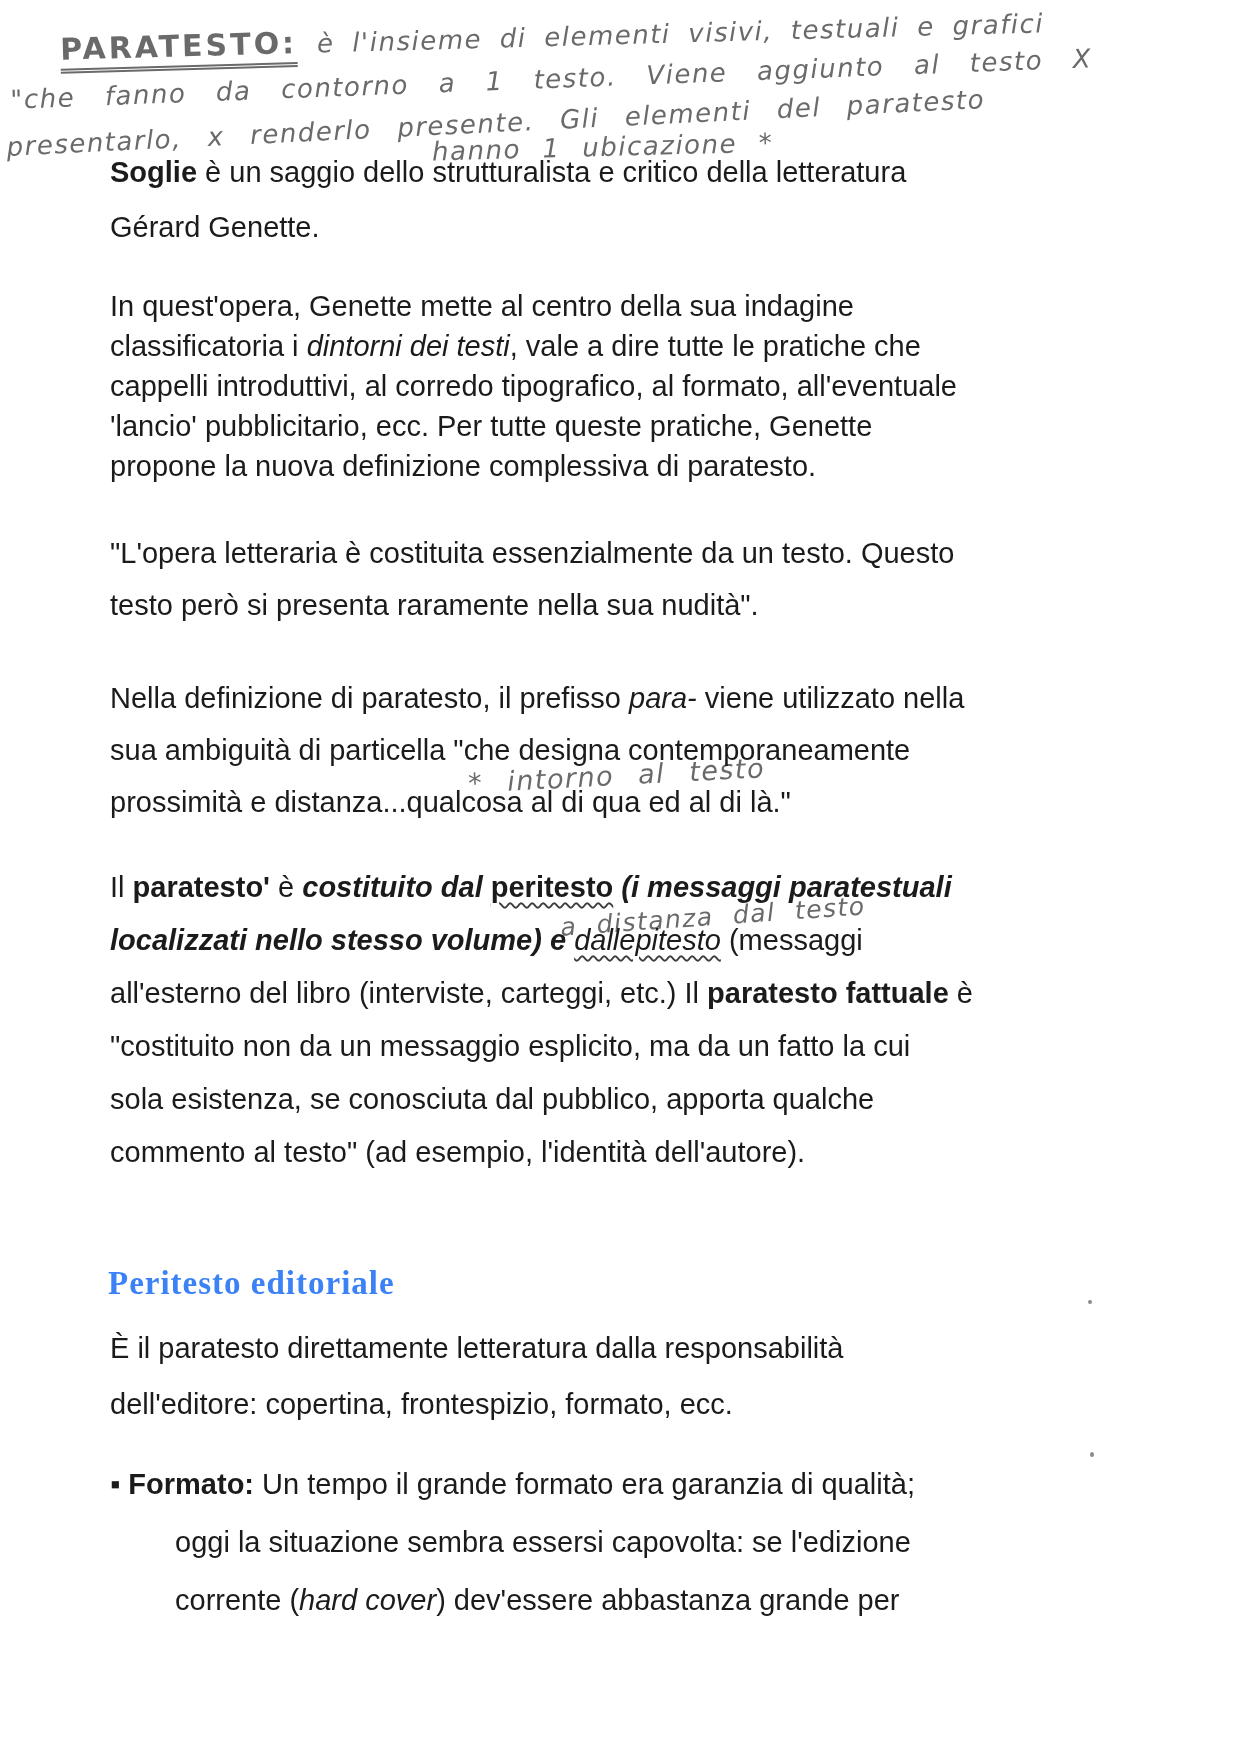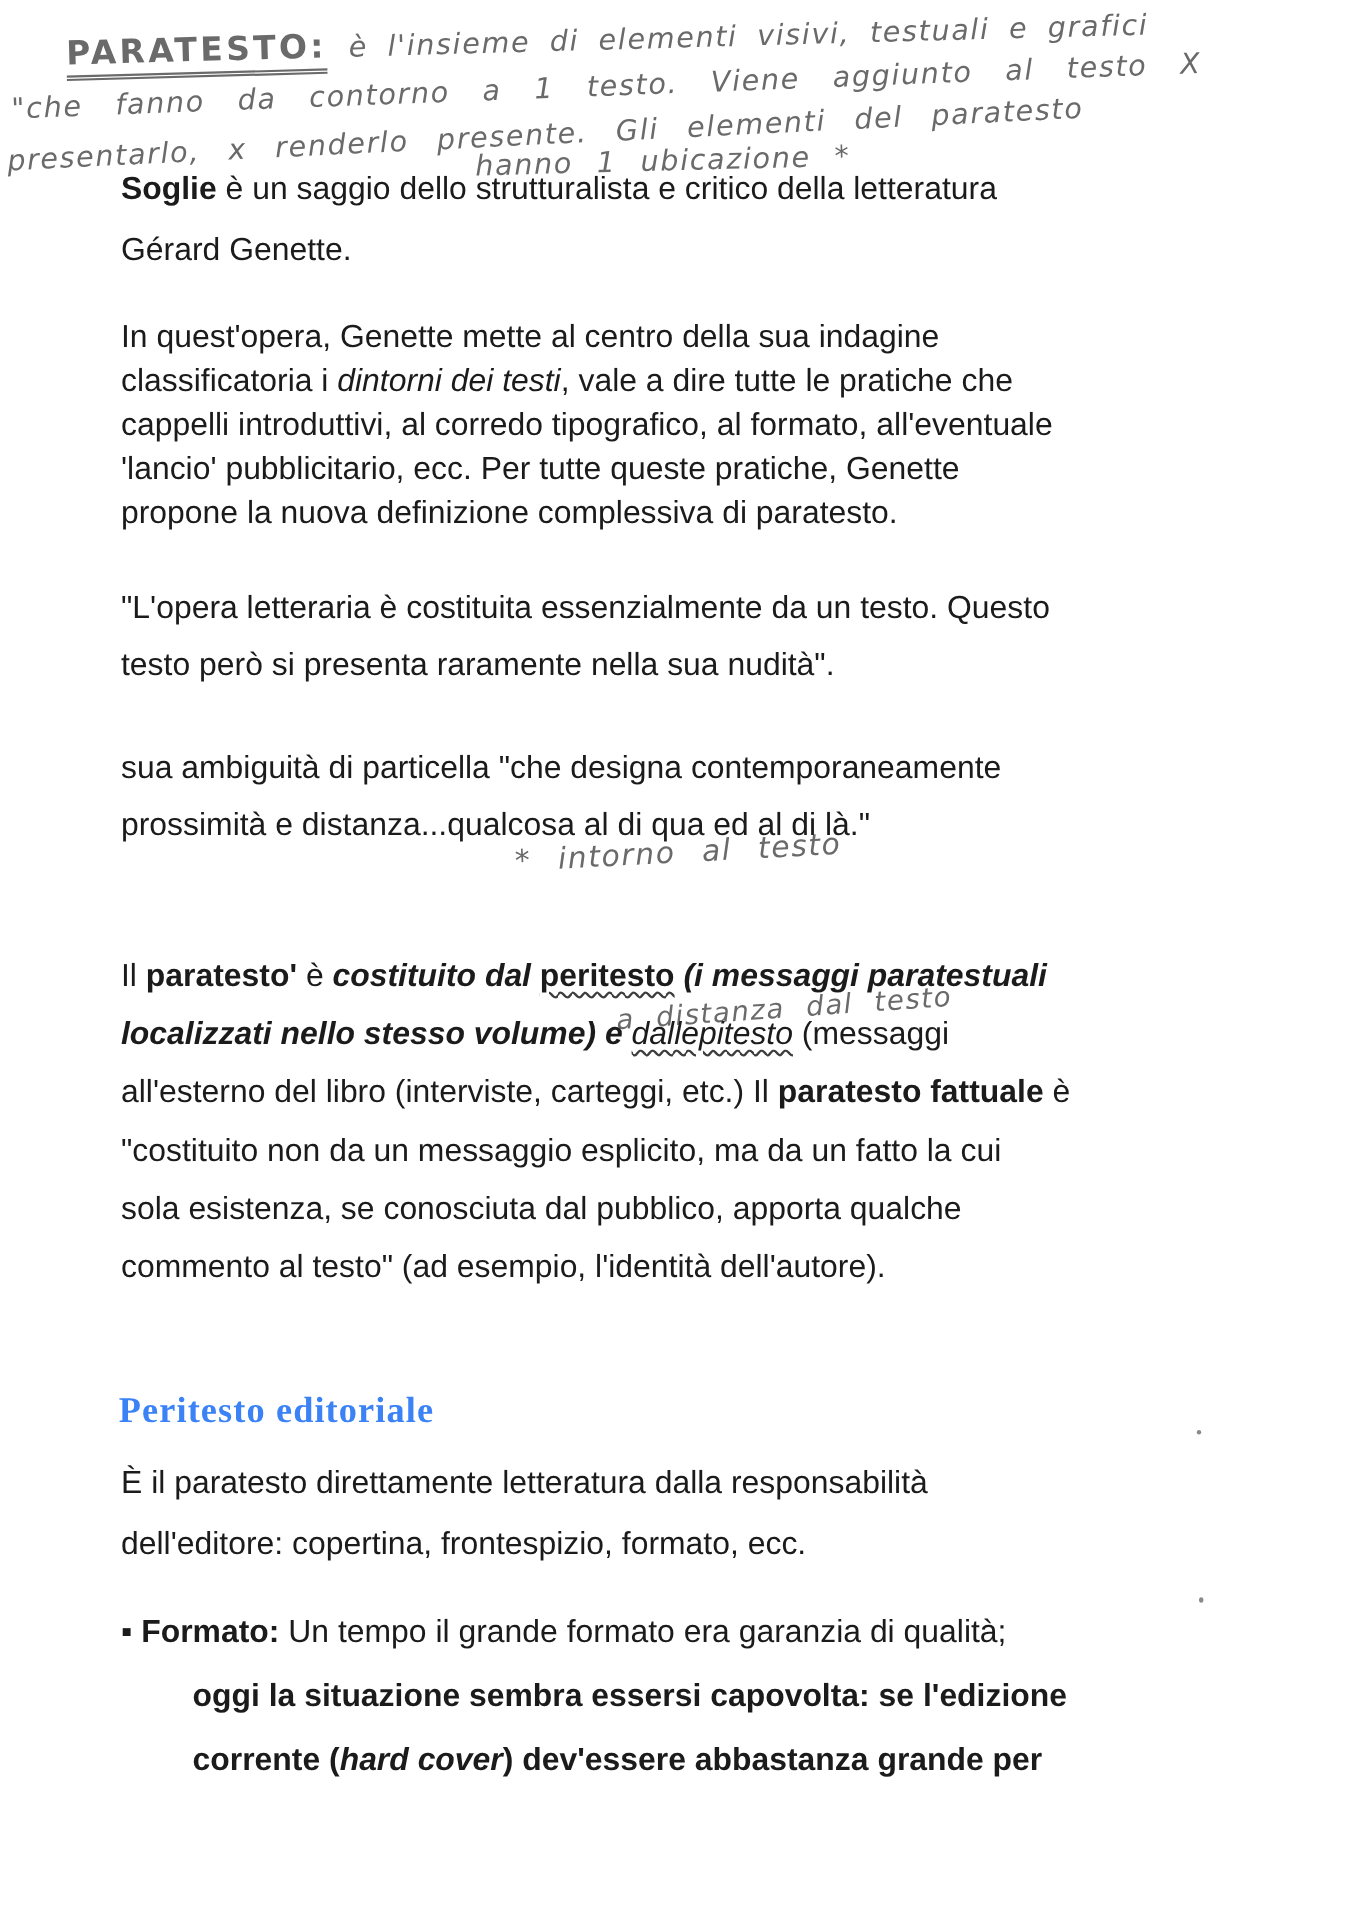--- a/index.html
+++ b/index.html
@@ -16,21 +16,21 @@
        text-decoration-color:#3d3d3d;text-decoration-thickness:2px;
        text-underline-offset:5px;}
 
   .p-soglie   {top:145px;line-height:55px;}
   .p-opera    {top:286px;line-height:40px;}
   .p-quote1   {top:527px;line-height:52px;}
   .p-prefisso {top:672px;line-height:52px;}
   .p-peritesto{top:861px;line-height:53px;}
   .p-editoriale{top:1320px;line-height:56px;}
   .p-formato  {top:1455px;line-height:58px;}
-  .p-formato .tline + .tline{padding-left:65px;font-weight:bold;}
+  .p-formato .tline + .tline{padding-left:65px;}
 
   .heading{position:absolute;left:108px;top:1243px;
            font-family:"Liberation Serif",serif;font-size:33px;
            font-weight:700;color:#3b82f6;letter-spacing:1px;}
 
   
   .hw{position:absolute;font-family:"DejaVu Sans",sans-serif;
       font-style:italic;color:#5a5a5a;font-size:26px;
       letter-spacing:1.5px;white-space:nowrap;opacity:.9;}
   .hw-title{left:60px;top:18px;transform:rotate(-1.6deg);word-spacing:8px;}
@@ -70,20 +70,21 @@
       <div class="tline"><span>classificatoria i </span><span class="s-i">dintorni dei testi</span><span>, vale a dire tutte le pratiche che</span></div>
       <div class="tline"><span>cappelli introduttivi, al corredo tipografico, al formato, all'eventuale</span></div>
       <div class="tline"><span>'lancio' pubblicitario, ecc. Per tutte queste pratiche, Genette</span></div>
       <div class="tline"><span>propone la nuova definizione complessiva di paratesto.</span></div>
     </div>
   <div class="block p-quote1">
       <div class="tline"><span>"L'opera letteraria è costituita essenzialmente da un testo. Questo</span></div>
       <div class="tline"><span>testo però si presenta raramente nella sua nudità".</span></div>
     </div>
   <div class="block p-prefisso">
+      <div class="tline"><span>Nella definizione di paratesto, il prefisso </span><span class="s-i">para-</span><span> viene utilizzato nella</span></div>
       <div class="tline"><span>sua ambiguità di particella "che designa contemporaneamente</span></div>
       <div class="tline"><span>prossimità e distanza...qualcosa al di qua ed al di là."</span></div>
     </div>
   <div class="block p-peritesto">
       <div class="tline"><span>Il </span><span class="s-b">paratesto'</span><span> è </span><span class="s-b s-i">costituito dal</span><span> </span><span class="s-b s-u">peritesto</span><span> </span><span class="s-b s-i">(i messaggi paratestuali</span></div>
       <div class="tline"><span class="s-b s-i">localizzati nello stesso volume) e</span><span> </span><span class="s-i s-u">dallepitesto</span><span> (messaggi</span></div>
       <div class="tline"><span>all'esterno del libro (interviste, carteggi, etc.) Il </span><span class="s-b">paratesto fattuale</span><span> è</span></div>
       <div class="tline"><span>"costituito non da un messaggio esplicito, ma da un fatto la cui</span></div>
       <div class="tline"><span>sola esistenza, se conosciuta dal pubblico, apporta qualche</span></div>
       <div class="tline"><span>commento al testo" (ad esempio, l'identità dell'autore).</span></div>

